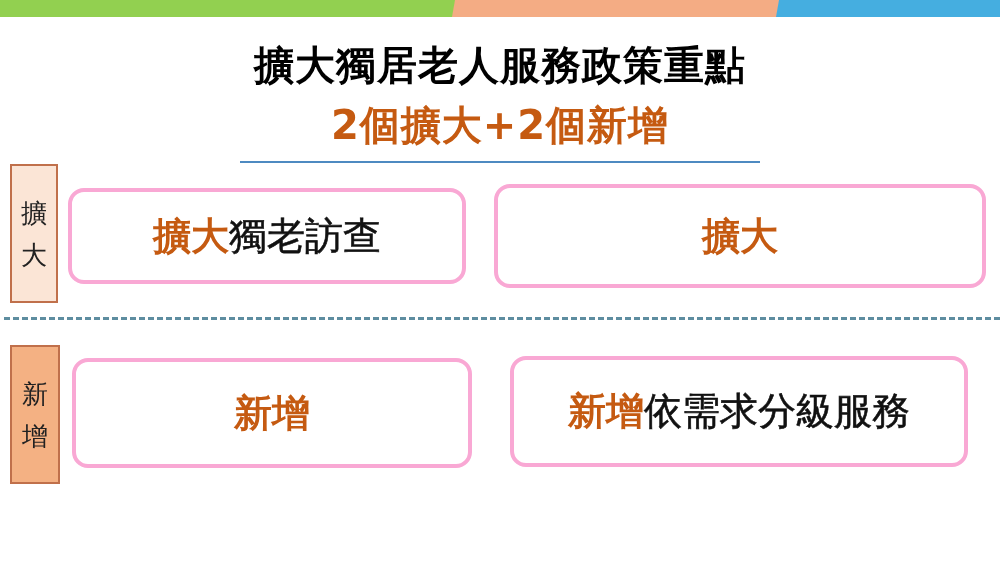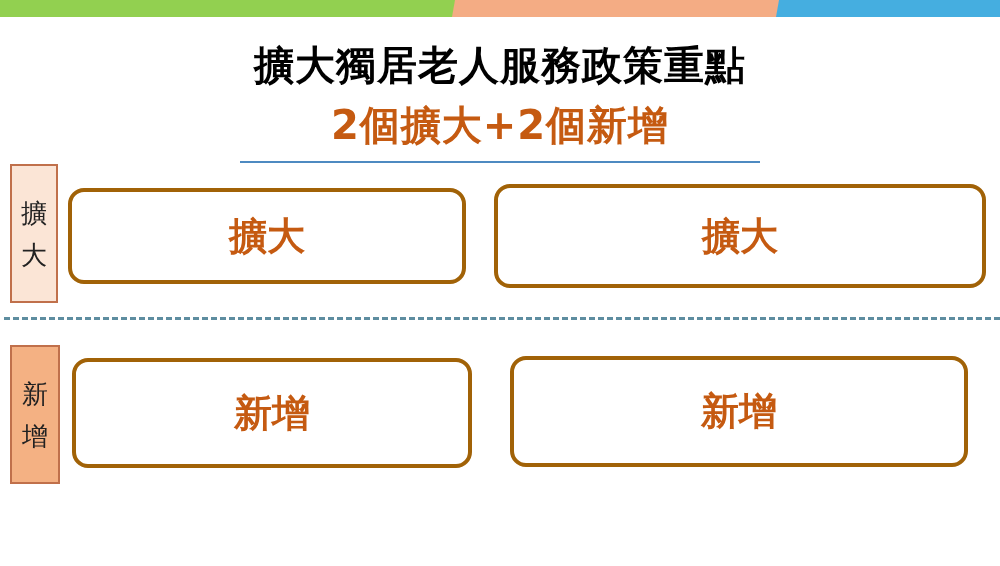--- a/index.html
+++ b/index.html
@@ -31,21 +31,21 @@
   }
   .tab.expand { left: 10px; top: 164px; width: 48px; height: 139px; background: #fbe5d6; }
   .tab.add { left: 10px; top: 345px; width: 50px; height: 139px; background: #f4b183; }
 
   .dashed {
     position: absolute; left: 4px; right: 0; top: 317px; height: 0;
     border-top: 3px dashed #5e8da0;
   }
 
   .box {
-    position: absolute; box-sizing: border-box; border: 4px solid #a16207;
+    position: absolute; box-sizing: border-box; border: 4px solid #f9a8d4;
     border-radius: 16px; background: #fff;
     display: flex; align-items: center; justify-content: center;
     font-size: 38px; font-weight: bold; white-space: nowrap;
   }
   .box .hl { color: #c55a11; }
   .box .rest { color: #111; font-weight: normal; -webkit-text-stroke: 0.6px #111; }
   .b1 { left: 68px; top: 188px; width: 398px; height: 96px; }
   .b2 { left: 494px; top: 184px; width: 492px; height: 104px; }
   .b3 { left: 72px; top: 358px; width: 400px; height: 110px; }
   .b4 { left: 510px; top: 356px; width: 458px; height: 111px; }
@@ -63,32 +63,34 @@
 <div class="subtitle">2個擴大+2個新增</div>
 <div class="underline"></div>
 
 <div class="tab expand">
   <span>擴</span>
   <span>大</span>
 </div>
 
 <div class="box b1">
   <span class="hl">擴大</span>
+    <span class="rest">獨老訪查</span>
 </div>
 
 <div class="box b2">
   <span class="hl">擴大</span>
 </div>
 
 <div class="dashed"></div>
 
 <div class="tab add">
   <span>新</span>
   <span>增</span>
 </div>
 
 <div class="box b3">
   <span class="hl">新增</span>
 </div>
 
 <div class="box b4">
   <span class="hl">新增</span>
+    <span class="rest">依需求分級服務</span>
 </div>
 
 </body></html>

